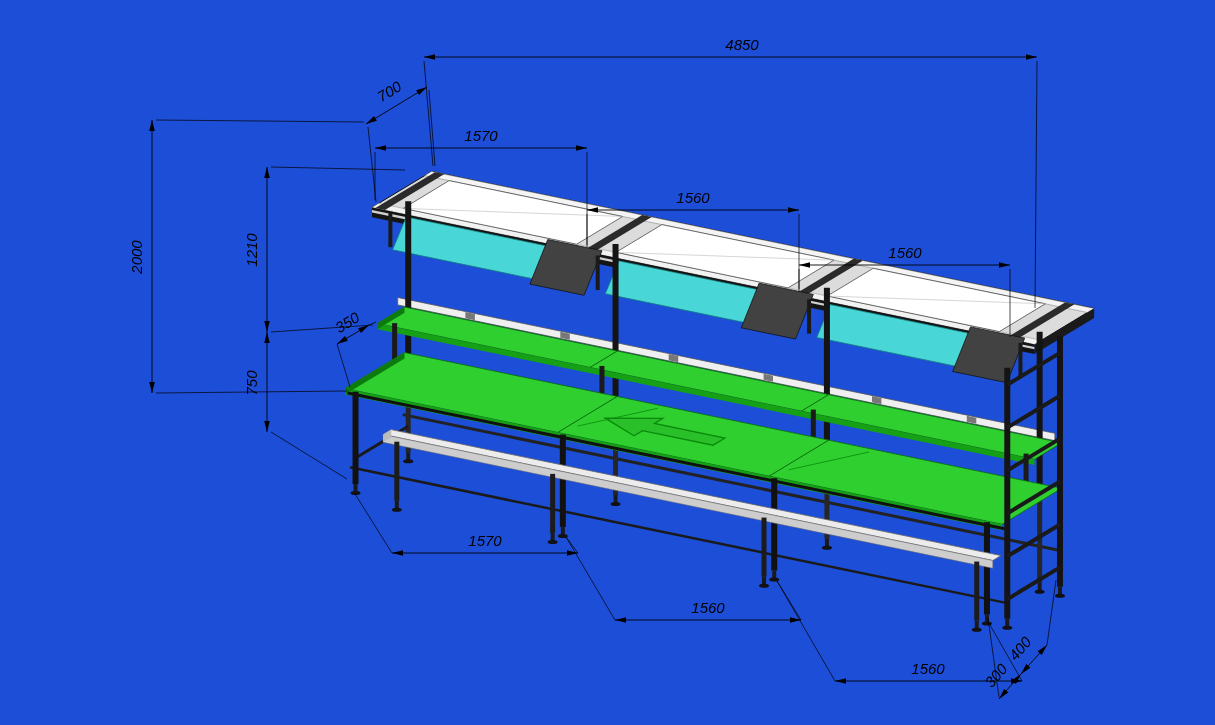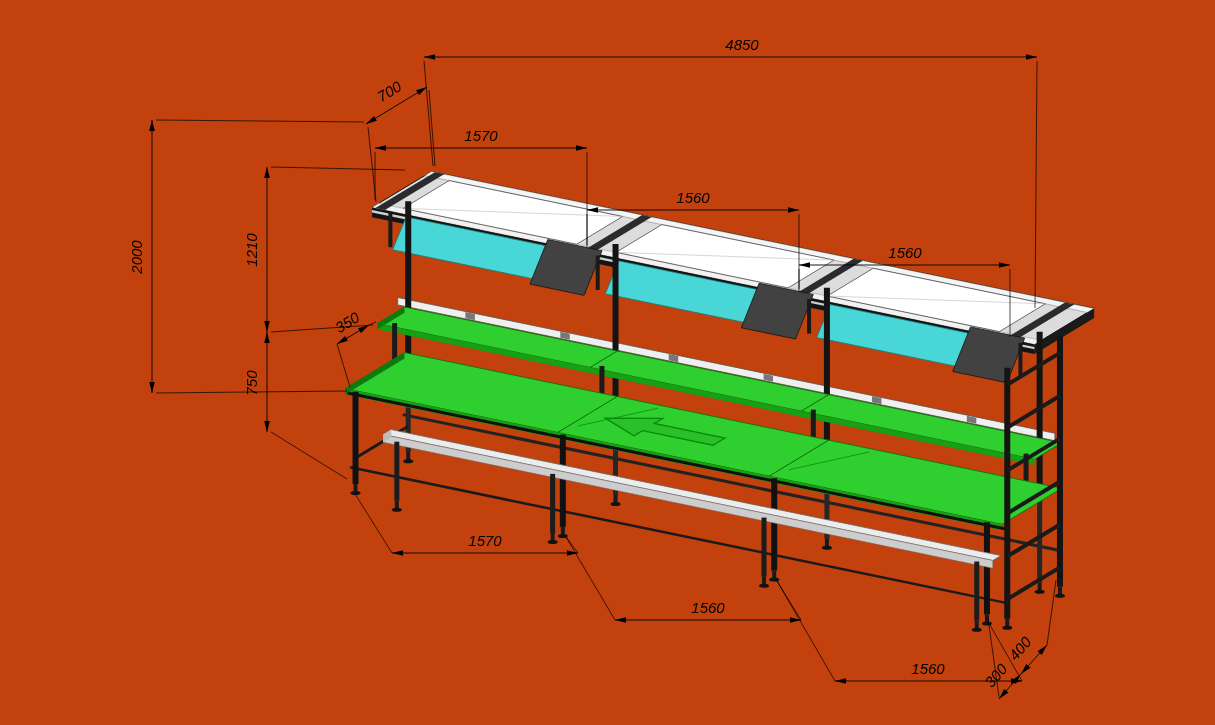--- a/index.html
+++ b/index.html
@@ -1,16 +1,16 @@
 <!DOCTYPE html>
 <html><head>
 <meta charset="utf-8">
 <style>
   html,body{margin:0;padding:0;background:#ffffff;}
-  #canvas{position:relative;width:1215px;height:725px;background:#c2410c;overflow:hidden;}
+  #canvas{position:relative;width:1215px;height:725px;background:#1d4ed8;overflow:hidden;}
   svg{position:absolute;left:0;top:0;}
   svg text{font:italic 15px "Liberation Sans", sans-serif;fill:#000;}
 </style>
 </head>
 <body>
 
 <div id="canvas">
   <svg id="drawing" width="1215" height="725" viewBox="0 0 1215 725">
       <g>
         <line x1="402.8" y1="414.648" x2="1059.9750000000001" y2="550.448" stroke="#222" stroke-width="3"></line>

